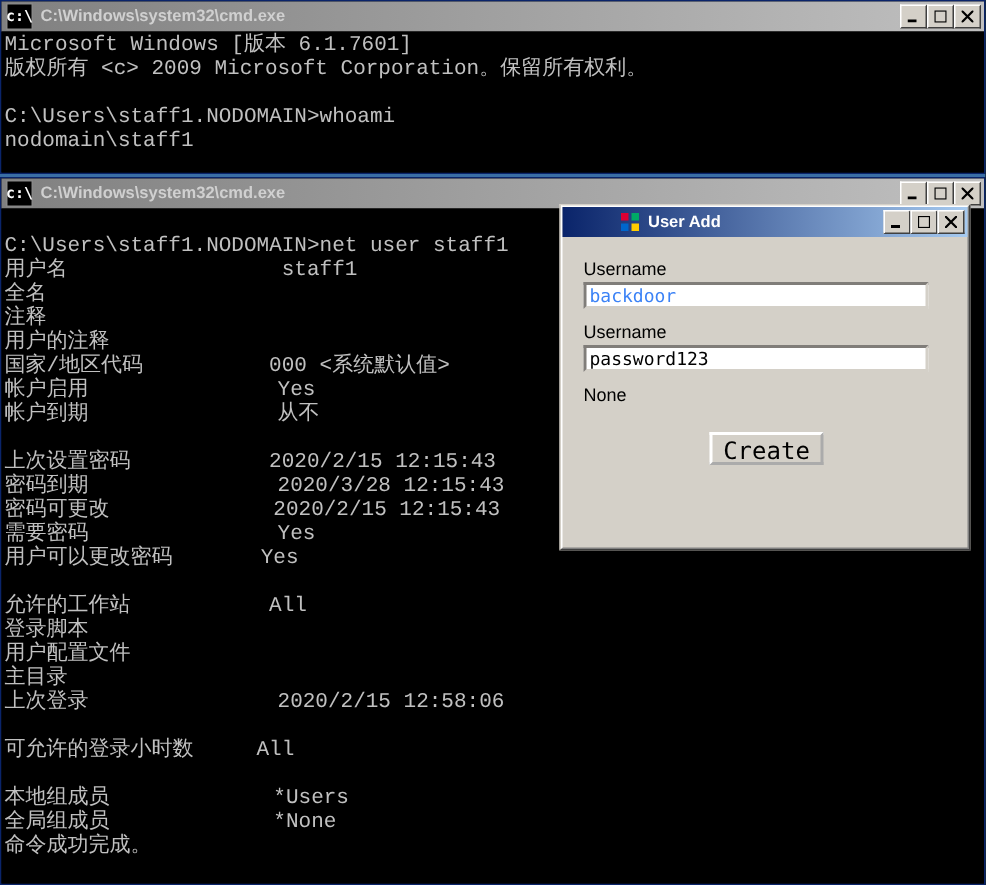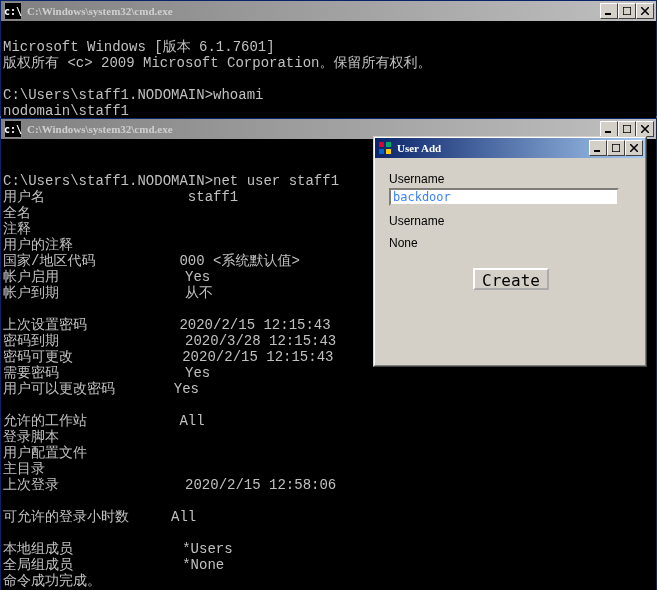--- a/index.html
+++ b/index.html
@@ -46,21 +46,20 @@
   }
   .titlebar .icon.cmd {
     background: #000;
     border: 1px solid #888;
     font-family: monospace;
   }
   .titlebar .title {
     flex: 1;
     padding-left: 2px;
     white-space: nowrap;
-    font-family: Liberation Serif, serif;
   }
   .titlebar .controls {
     display: flex;
     gap: 0px;
     margin-right: 2px;
   }
   .titlebar .ctrl {
     width: 16px;
     height: 14px;
     background: #d4d0c8;
@@ -74,21 +73,21 @@
   }
   .titlebar .ctrl svg { width: 8px; height: 8px; }
 
   .cmd-body {
     background: #000;
     color: #c0c0c0;
     font-family: "NSimSun","SimSun","Courier New", monospace;
     font-size: 14px;
     line-height: 16px;
     white-space: pre;
-    padding: 18px 2px;
+    padding: 1px 2px;
     overflow: hidden;
     height: calc(100% - 22px);
   }
 
   
   #win1 { left: 0px; top: 0px; width: 655px; height: 114px; }
   #win2 { left: 0px; top: 118px; width: 655px; height: 470px; }
   #win2 .titlebar .icon.cmd { background:#000; }
 
   
@@ -102,20 +101,21 @@
     border: 1px solid;
     border-color: #d4d0c8 #404040 #404040 #d4d0c8;
   }
   #dlg .inner {
     border: 1px solid;
     border-color: #fff #808080 #808080 #fff;
     height: calc(100% - 2px);
   }
   #dlg .titlebar {
     background: linear-gradient(to right, #0a246a, #a6caf0);
+    padding-left: 35px;
   }
   #dlg .form {
     padding: 10px 12px 8px 14px;
     font-family: Tahoma, "SimSun", sans-serif;
     font-size: 12px;
   }
   #dlg .field-label {
     display: block;
     margin-top: 8px;
     margin-bottom: 2px;
@@ -267,19 +267,20 @@
             <svg viewBox="0 0 8 8">
               <path d="M0 0 L8 8 M8 0 L0 8" stroke="#000" stroke-width="1.5"></path>
             </svg>
           </span>
       </span>
     </div>
     <div class="form">
       <label class="field-label">Username</label>
       <input type="text" class="selected" value="backdoor" style="">
       <label class="field-label">Username</label>
+      <input type="text" value="password123" style="">
       <label class="field-label">None</label>
       <div class="btn-row">
         <button>Create</button>
       </div>
     </div>
   </div>
 </div>
 
 </body></html>

